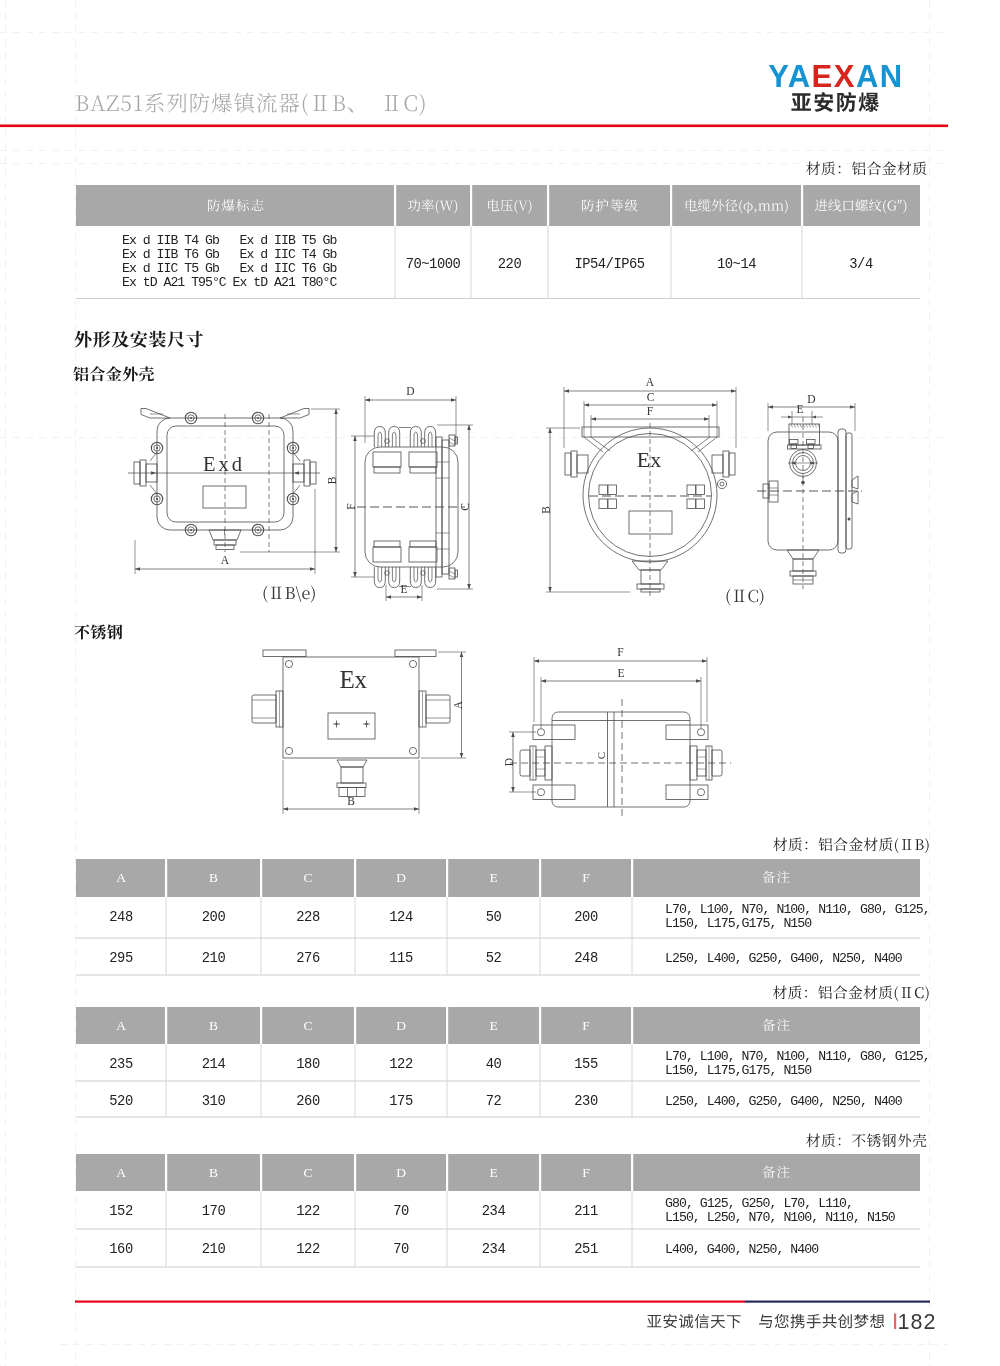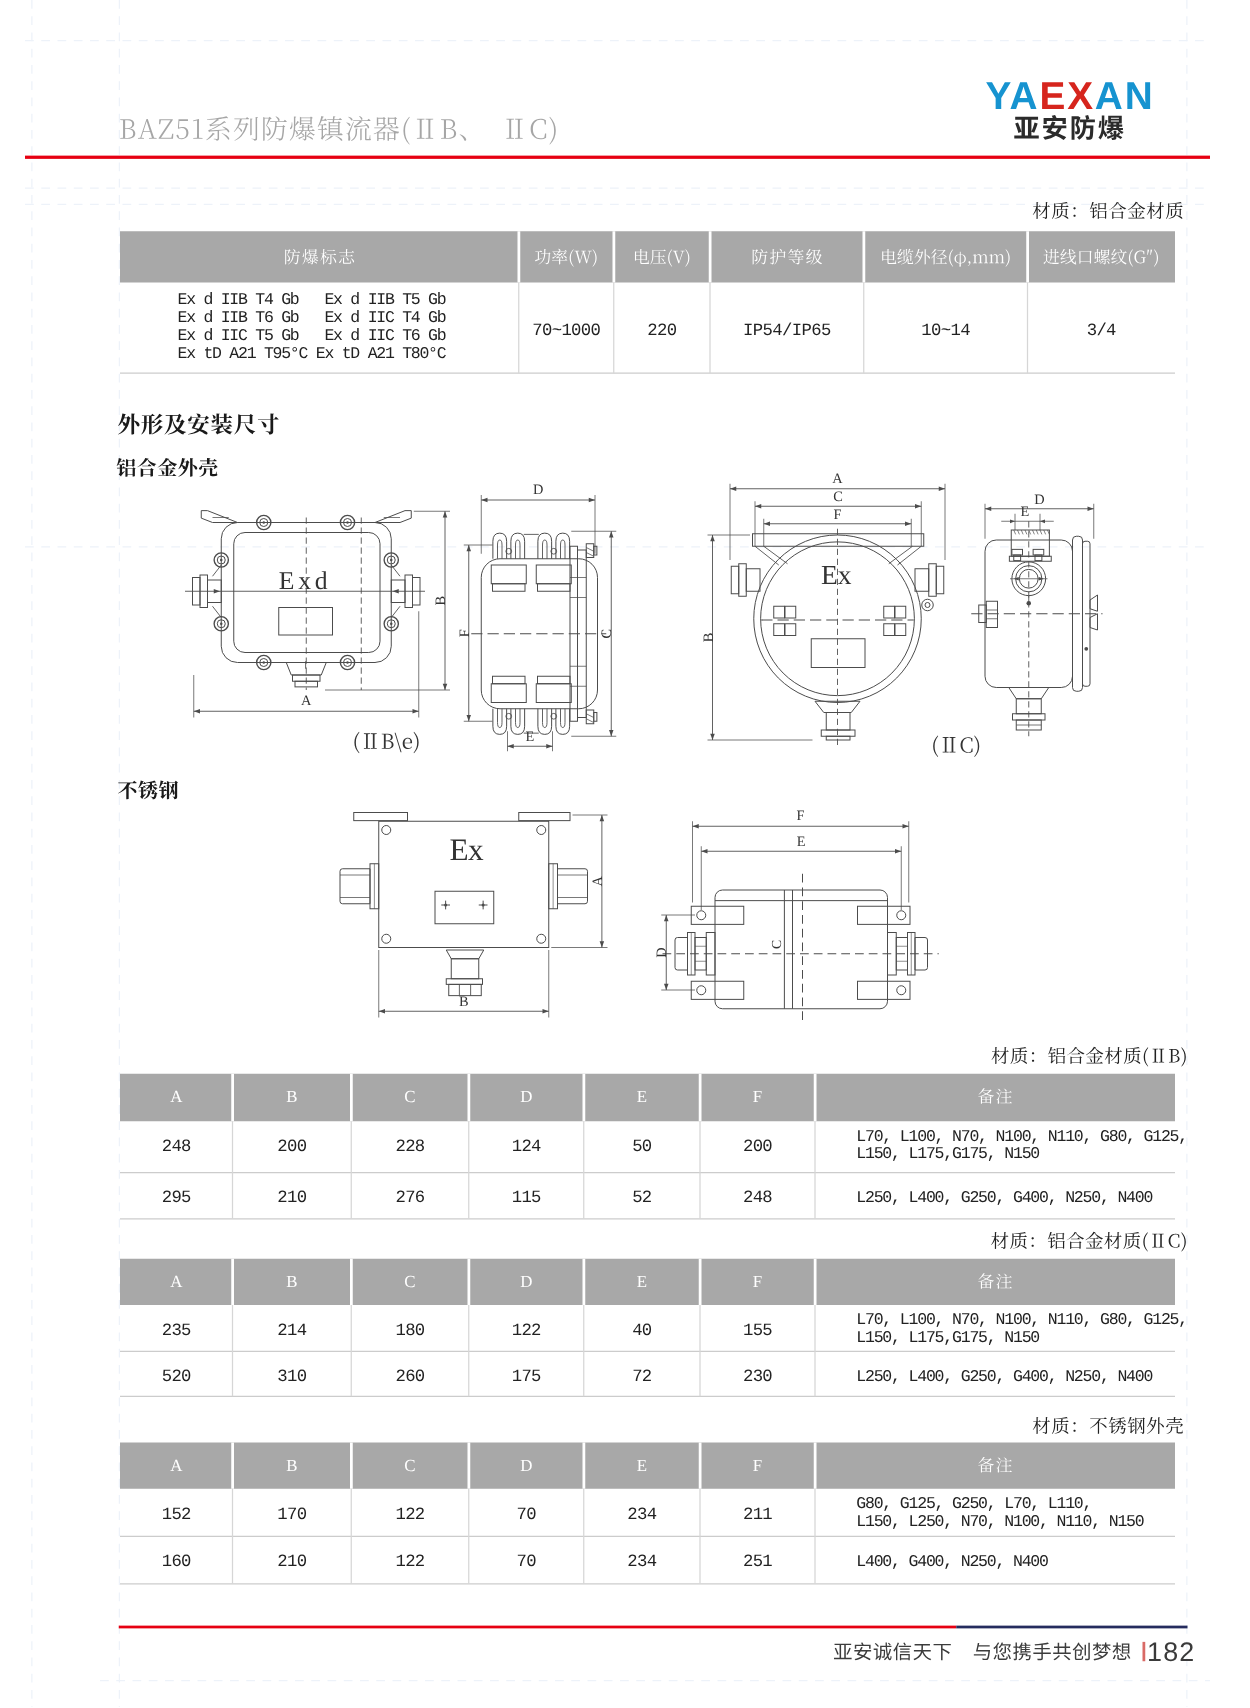--- a/index.html
+++ b/index.html
@@ -1,14 +1,14 @@
 <!DOCTYPE html>
 <html><head><meta charset="utf-8"><style>
 html,body{margin:0;padding:0;background:#ffffff;}
-#page{position:relative;width:948px;height:1366px;background:#ffffff;overflow:hidden;margin-left:20px;}
+#page{position:relative;width:948px;height:1366px;background:#ffffff;overflow:hidden;}
 svg{display:block;}
 text{white-space:pre;}
 </style></head><body>
 
 <div id="page">
 <svg width="1000" height="1366" viewBox="0 0 1000 1366">
 <defs>
         <path id="g0" d="M55 696 160 687C161 590 161 490 161 392V337C161 236 161 137 160 38L55 29V0H341C537 0 615 92 615 196C615 291 552 365 400 381C525 405 577 475 577 553C577 656 502 725 341 725H55ZM237 362H313C469 362 538 304 538 196C538 90 463 32 333 32H239C237 132 237 235 237 362ZM239 693H319C452 693 503 641 503 553C503 452 436 393 302 393H237C237 497 237 596 239 693Z"></path>
         <path id="g1" d="M333 647 453 282H216ZM420 0H706V30L610 37L376 732H328L98 39L11 29V0H235V29L138 39L206 251H463L532 38L420 30Z"></path>
         <path id="g2" d="M28 0H562L572 189H531L500 34H114L552 694V725H51L42 539H84L112 691H468L28 31Z"></path>

